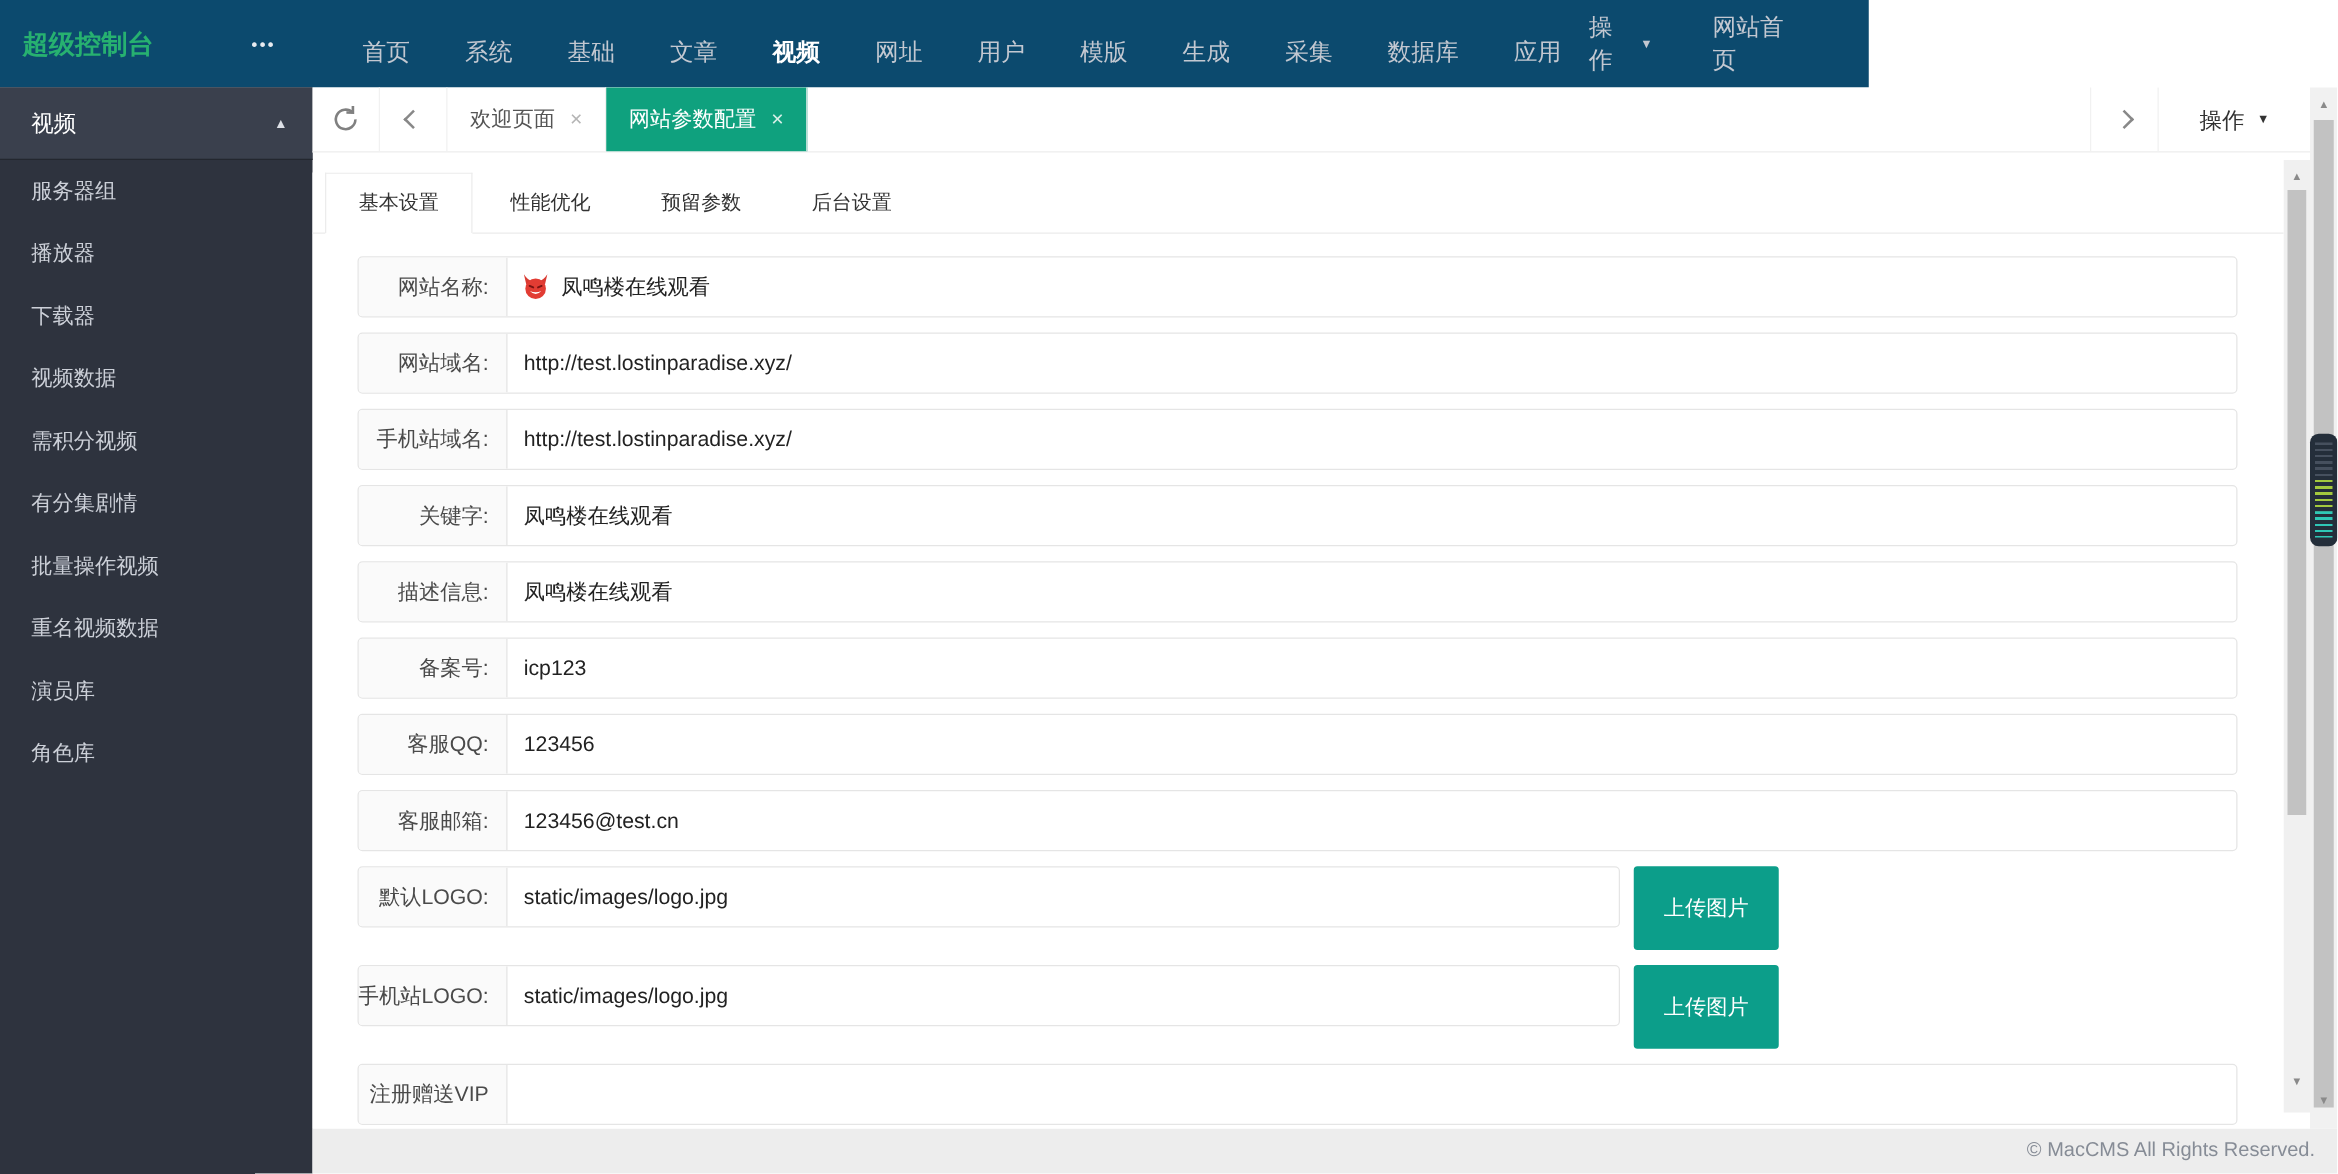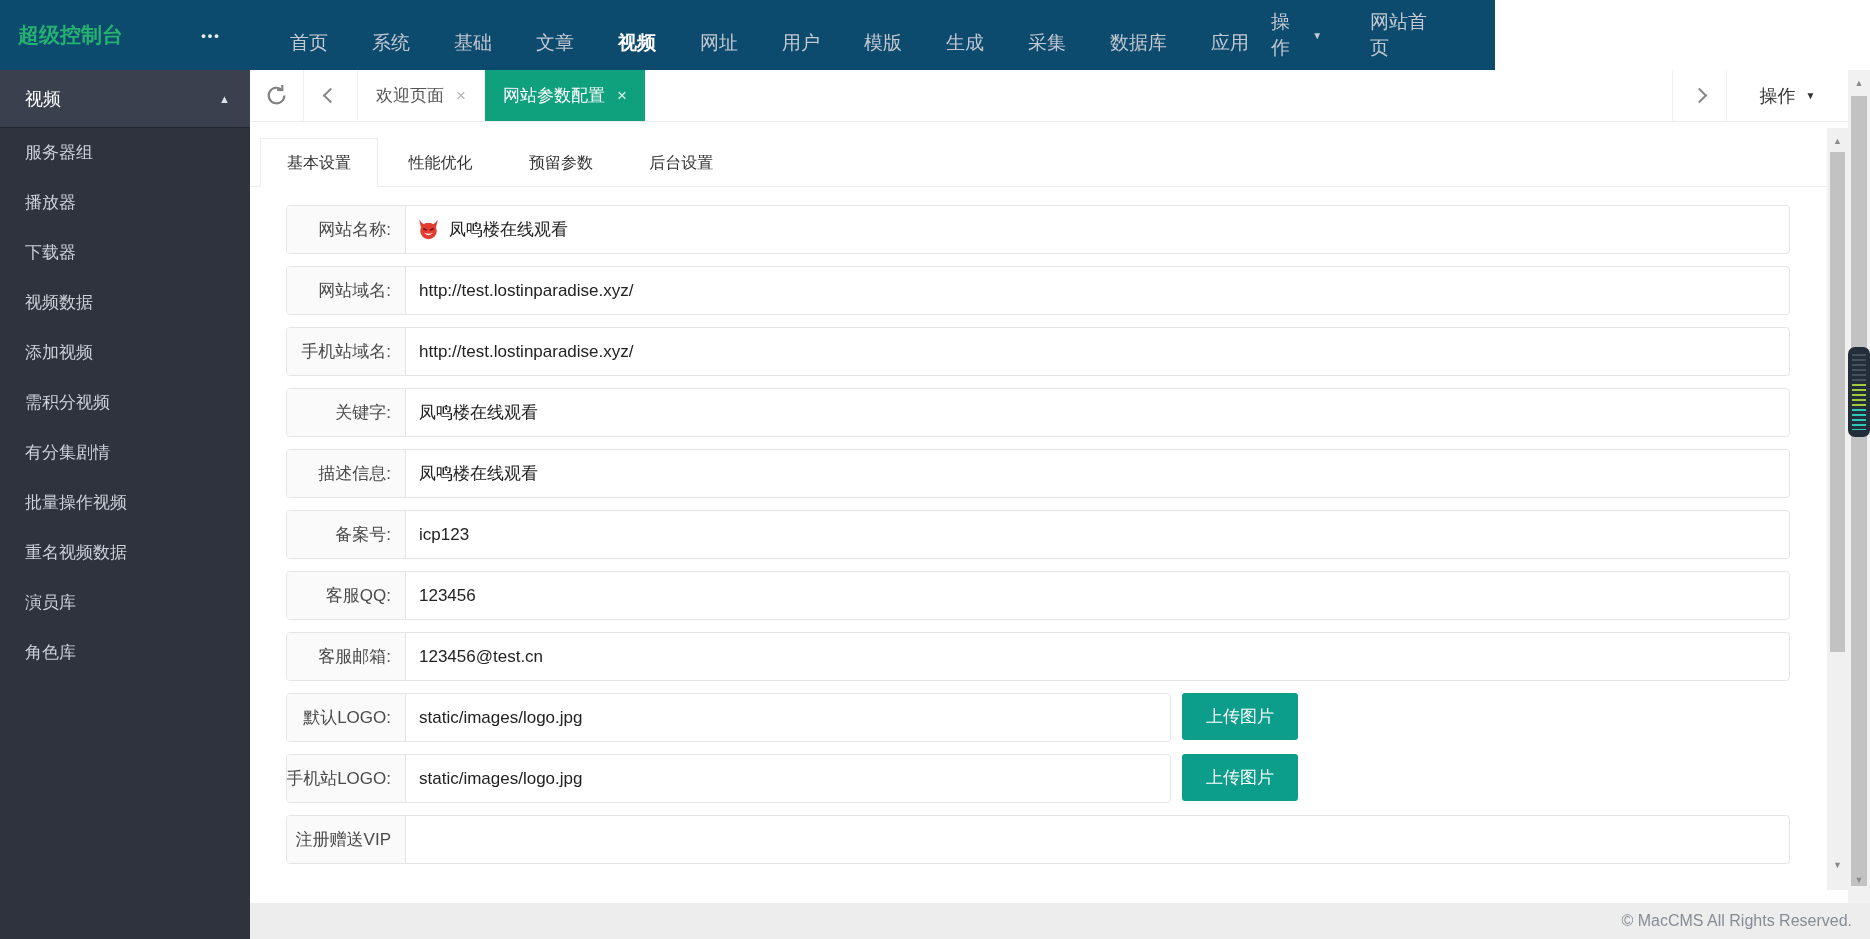--- a/index.html
+++ b/index.html
@@ -55,22 +55,22 @@
   .ctab.active{border:1px solid #ececec;border-bottom:1px solid #fff;background:#fff;margin-bottom:-1px;}
   .form{padding:18px 0 0 36px;}
   .row{display:flex;align-items:stretch;width:1504px;height:49px;border:1px solid #e5e5e5;border-radius:4px;
        margin-bottom:12px;background:#fff;overflow:hidden;}
   .row-label{width:119px;background:#fafafa;border-right:1px solid #e5e5e5;display:flex;align-items:center;
              justify-content:flex-end;padding-right:14px;font-size:17px;color:#4a4a4a;flex:none;white-space:nowrap;}
   .row-value{flex:1;display:flex;align-items:center;padding-left:11px;gap:7px;}
   .row-input{border:none;outline:none;font-size:17px;color:#222;width:100%;background:transparent;
              font-family:"Liberation Sans","DejaVu Sans",sans-serif;}
   .logo-line{display:flex;gap:11px;margin-bottom:12px;align-items:stretch;}
-  .logo-line .row{width:885px;margin-bottom:0;}
-  .upload-btn{width:116px;height:47px;background:#0c9e8a;color:#fff;font-size:17px;border:none;border-radius:3px;
+  .logo-line .row{width:1010px;margin-bottom:0;}
+  .upload-btn{width:116px;height:67px;background:#0c9e8a;color:#fff;font-size:17px;border:none;border-radius:3px;
               display:flex;align-items:center;justify-content:center;cursor:pointer;flex:none;
               font-family:Liberation Sans, sans-serif;}
   .devil{flex:none;display:inline-flex;}
 
   
   .footer{position:absolute;left:250px;right:0;bottom:0;height:36px;background:#ededed;color:#868c96;
           font-size:16px;display:flex;align-items:center;justify-content:flex-end;padding-right:18px;}
 
   
   .scroll-outer{position:absolute;right:0;top:70px;width:22px;height:833px;background:#f1f1f1;}
@@ -121,21 +121,20 @@
 
   <div class="sidebar">
     <div class="side-head">
       <span>视频</span>
       <span class="side-caret">▲</span>
     </div>
     <div class="side-item">服务器组</div>
     <div class="side-item">播放器</div>
     <div class="side-item">下载器</div>
     <div class="side-item">视频数据</div>
-    <div class="side-item">添加视频</div>
     <div class="side-item">需积分视频</div>
     <div class="side-item">有分集剧情</div>
     <div class="side-item">批量操作视频</div>
     <div class="side-item">重名视频数据</div>
     <div class="side-item">演员库</div>
     <div class="side-item">角色库</div>
   </div>
 
   <div class="tabbar">
     <div class="tb-btn">

